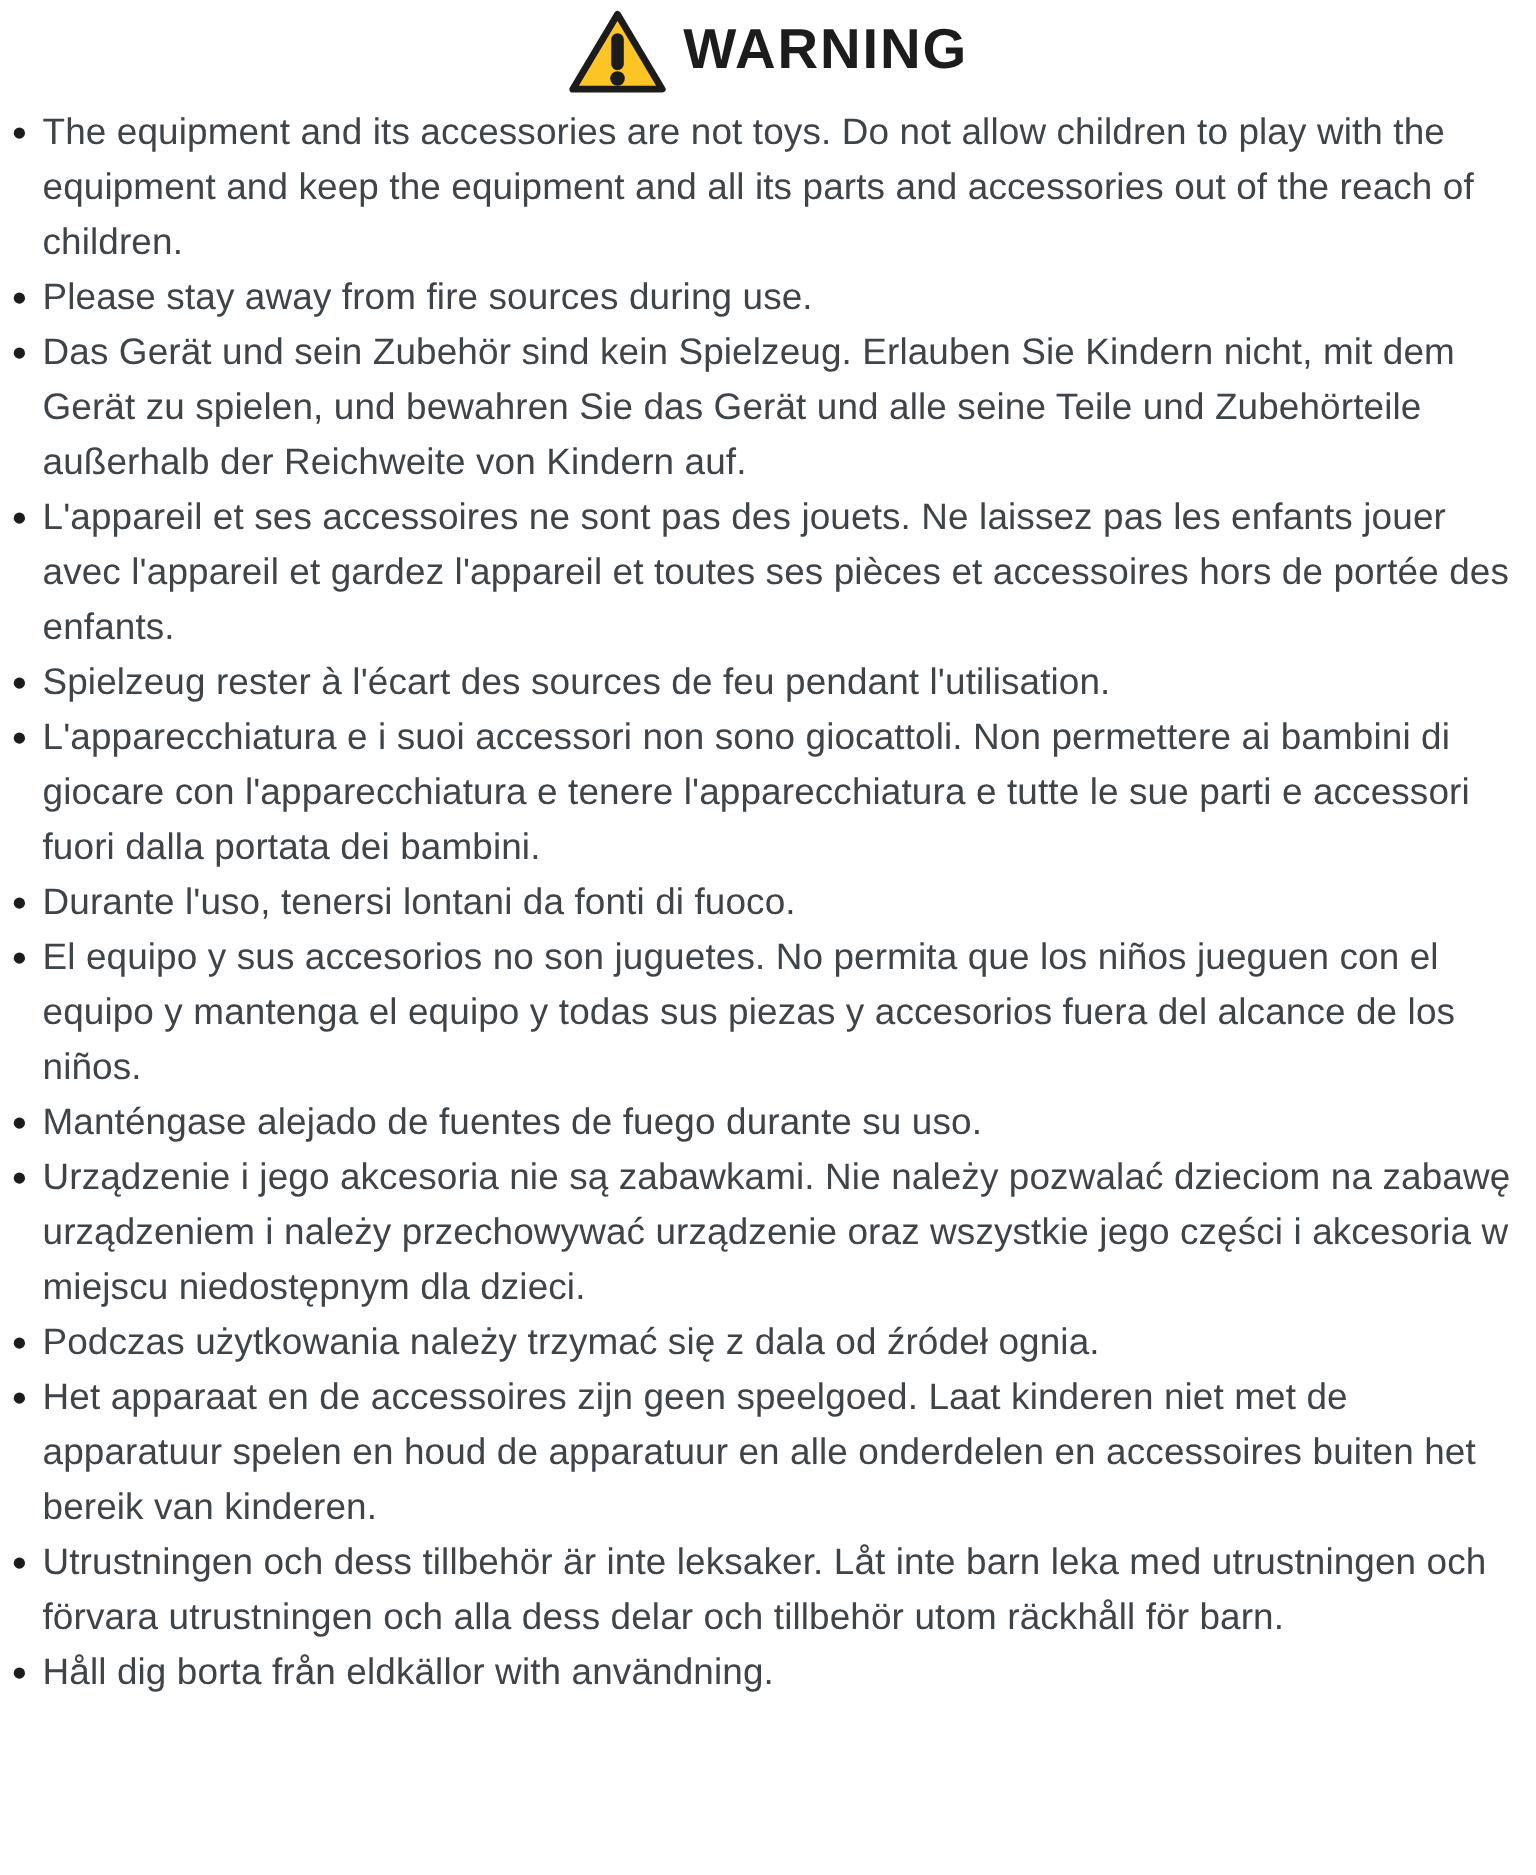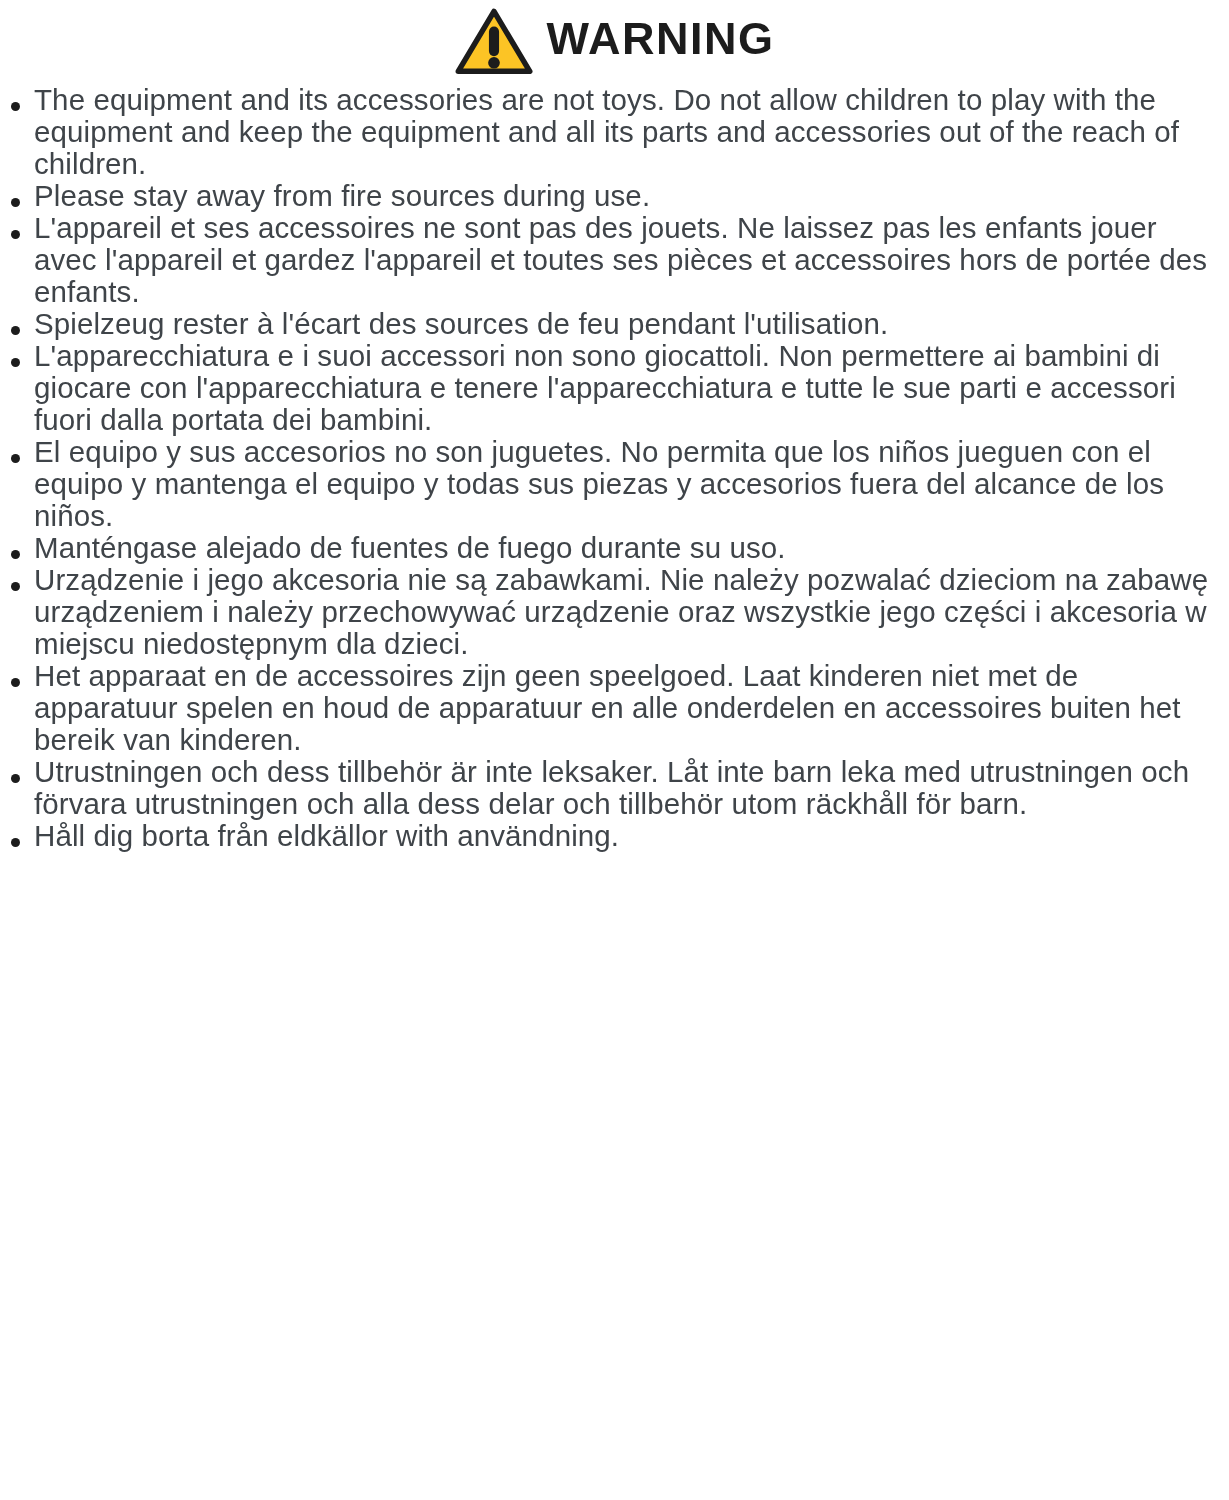--- a/index.html
+++ b/index.html
@@ -60,21 +60,21 @@
     padding-bottom: 6px;
   }
   ul.warning-list {
     list-style: none;
     margin: 4px 4px 0 10px;
   }
   ul.warning-list li {
     position: relative;
     padding-left: 24px;
     font-size: 29.5px;
-    line-height: 32px;
+    line-height: 44px;
     color: var(--body-text);
     letter-spacing: 0.1px;
   }
   ul.warning-list li::before {
     content: "";
     position: absolute;
     left: 1px;
     top: 17.5px;
     width: 9px;
     height: 9px;
@@ -92,24 +92,27 @@
       <polygon class="tri" points="50,7 96,84 4,84"></polygon>
       <line class="bar" x1="50" y1="33" x2="50" y2="58"></line>
       <circle class="dot" cx="50" cy="73" r="7.5"></circle>
     </svg>
     <span class="warning-title">WARNING</span>
   </div>
 
   <ul class="warning-list" id="warning-list">
       <li>The equipment and its accessories are not toys. Do not allow children to play with the equipment and keep the equipment and all its parts and accessories out of the reach of children.</li>
       <li>Please stay away from fire sources during use.</li>
+      <li>Das Gerät und sein Zubehör sind kein Spielzeug. Erlauben Sie Kindern nicht, mit dem Gerät zu spielen, und bewahren Sie das Gerät und alle seine Teile und Zubehörteile außerhalb der Reichweite von Kindern auf.</li>
       <li>L'appareil et ses accessoires ne sont pas des jouets. Ne laissez pas les enfants jouer avec l'appareil et gardez l'appareil et toutes ses pièces et accessoires hors de portée des enfants.</li>
       <li>Spielzeug rester à l'écart des sources de feu pendant l'utilisation.</li>
       <li>L'apparecchiatura e i suoi accessori non sono giocattoli. Non permettere ai bambini di giocare con l'apparecchiatura e tenere l'apparecchiatura e tutte le sue parti e accessori fuori dalla portata dei bambini.</li>
+      <li>Durante l'uso, tenersi lontani da fonti di fuoco.</li>
       <li>El equipo y sus accesorios no son juguetes. No permita que los niños jueguen con el equipo y mantenga el equipo y todas sus piezas y accesorios fuera del alcance de los niños.</li>
       <li>Manténgase alejado de fuentes de fuego durante su uso.</li>
       <li>Urządzenie i jego akcesoria nie są zabawkami. Nie należy pozwalać dzieciom na zabawę urządzeniem i należy przechowywać urządzenie oraz wszystkie jego części i akcesoria w miejscu niedostępnym dla dzieci.</li>
+      <li>Podczas użytkowania należy trzymać się z dala od źródeł ognia.</li>
       <li>Het apparaat en de accessoires zijn geen speelgoed. Laat kinderen niet met de apparatuur spelen en houd de apparatuur en alle onderdelen en accessoires buiten het bereik van kinderen.</li>
       <li>Utrustningen och dess tillbehör är inte leksaker. Låt inte barn leka med utrustningen och förvara utrustningen och alla dess delar och tillbehör utom räckhåll för barn.</li>
       <li>Håll dig borta från eldkällor with användning.</li>
     </ul>
 
 </div>
 
 </body></html>

